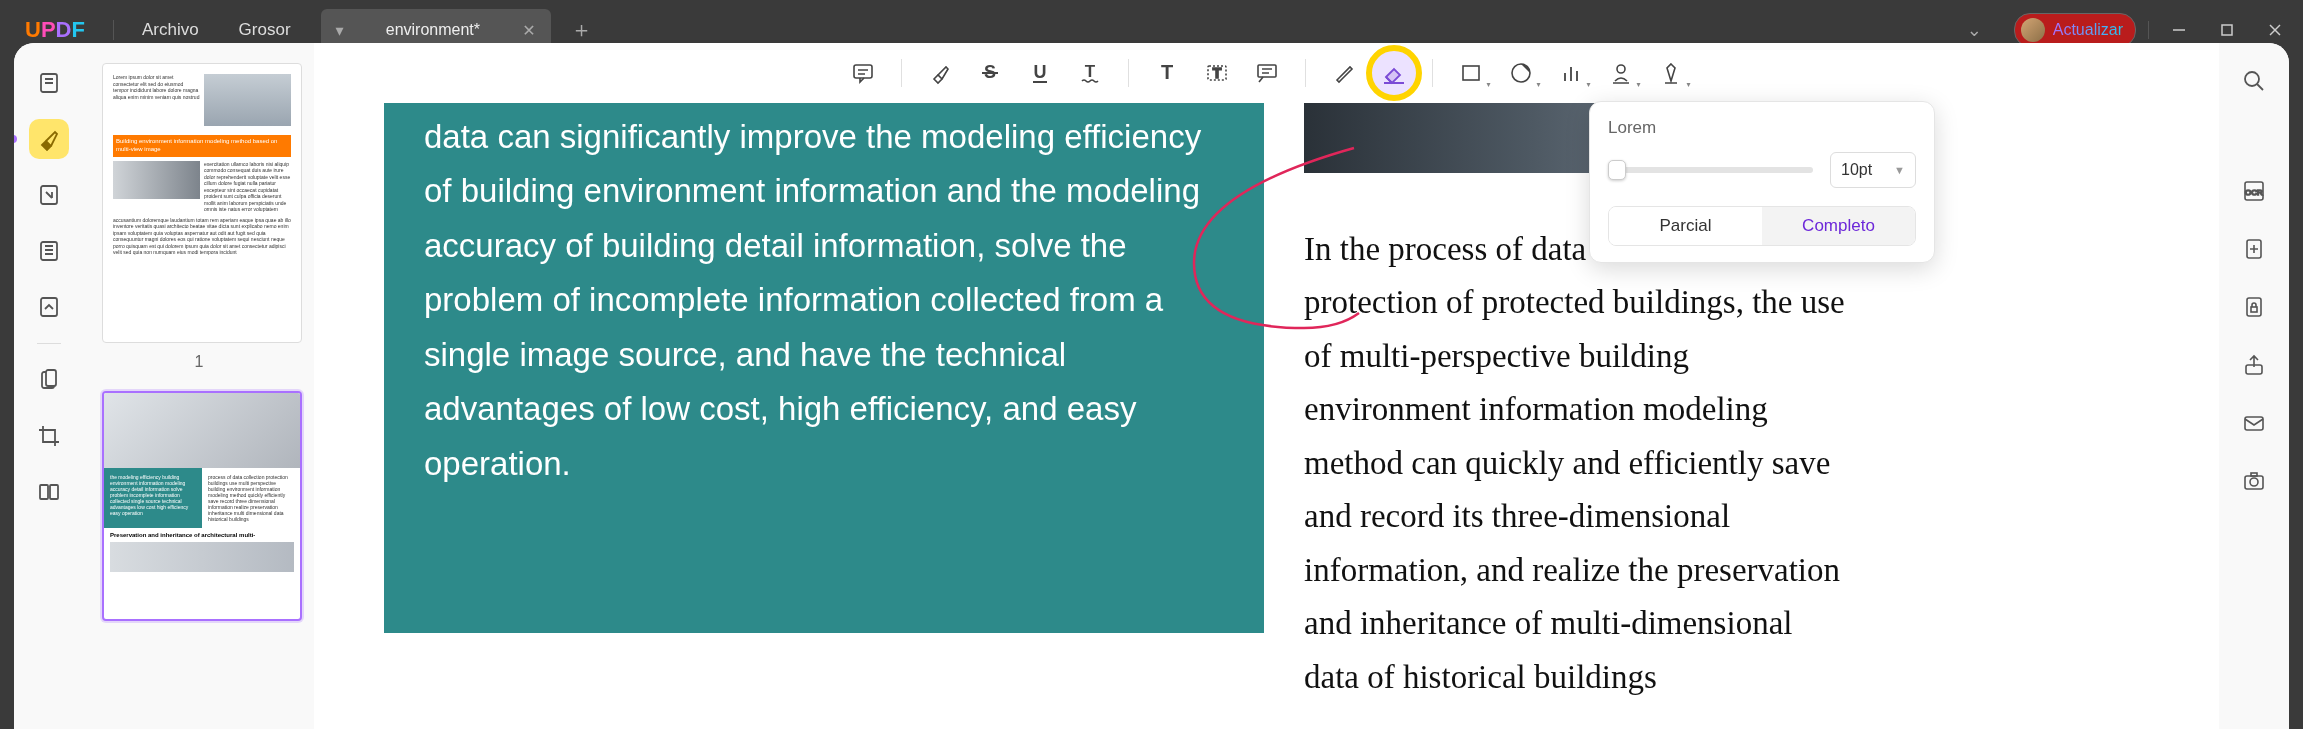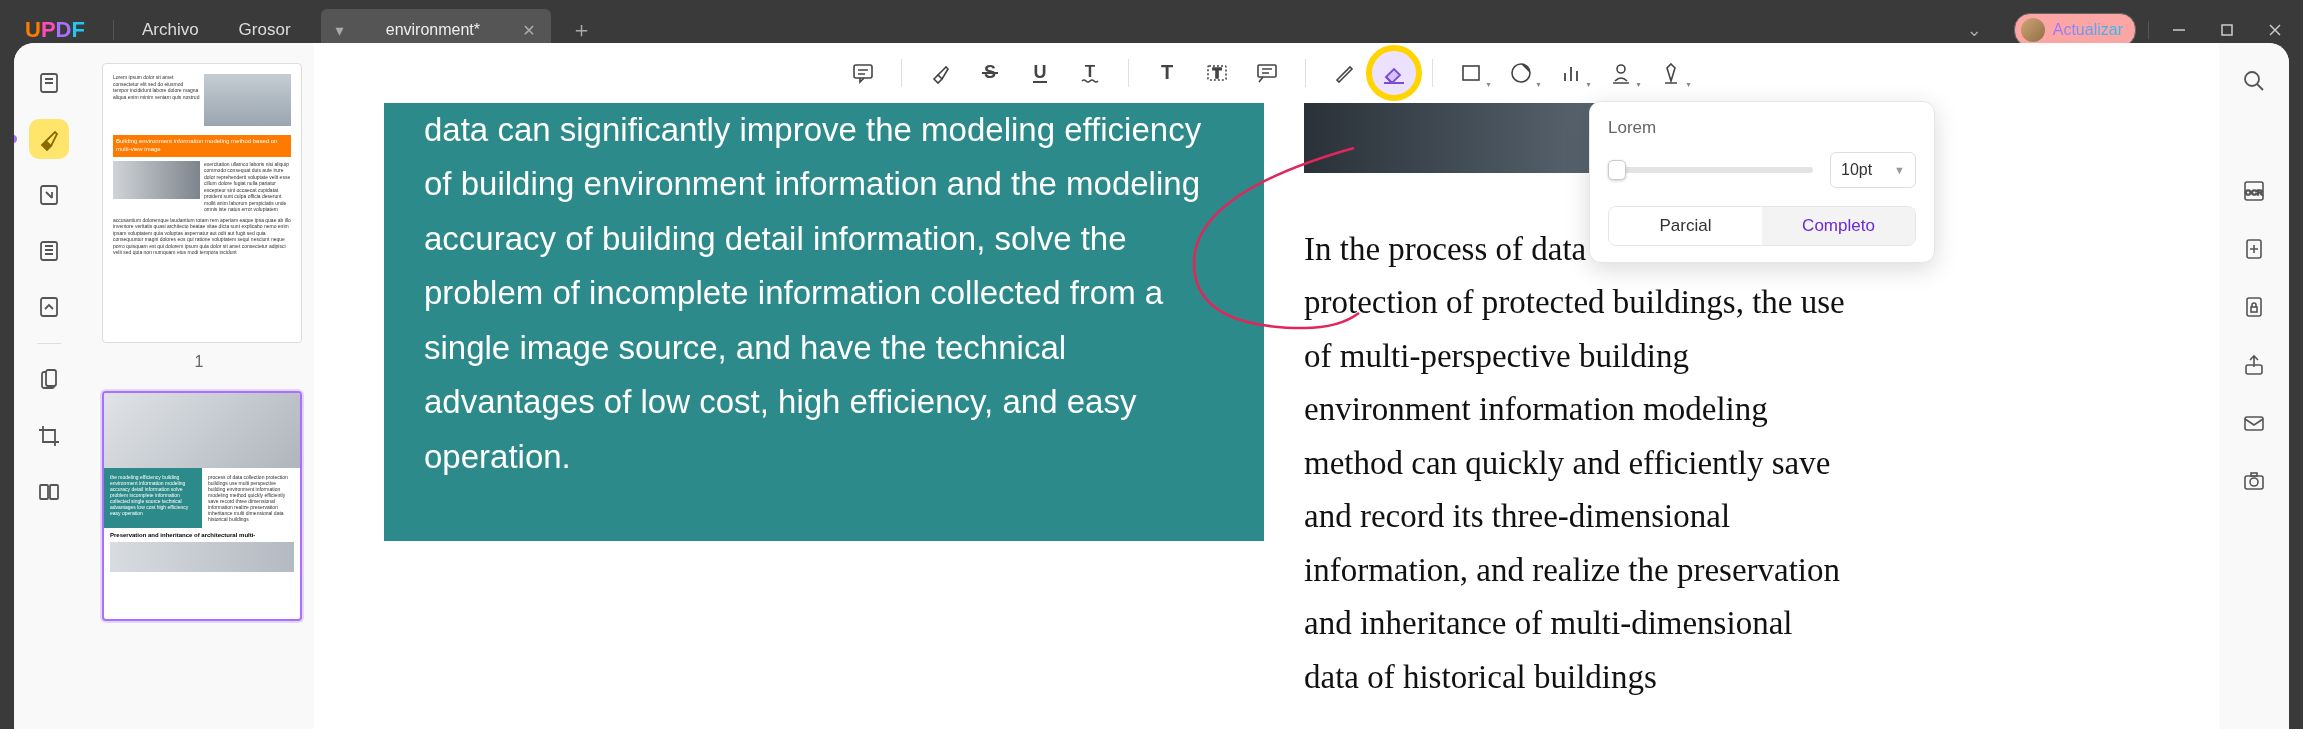--- a/index.html
+++ b/index.html
@@ -14,21 +14,21 @@
 .tb-divider { width: 1px; height: 20px; background: #555; margin: 0 8px; }
 .menu-item { padding: 0 20px; font-size: 17px; color: #ddd; cursor: pointer; }
 .tab { background: #555; height: 43px; display: flex; align-items: center; padding: 0 15px; margin-left: 10px; border-radius: 6px 6px 0 0; min-width: 230px; position: relative; }
 .tab-drop { color: #aaa; margin-right: 40px; }
 .tab-title { color: #eee; font-size: 16px; flex: 1; text-align: center; }
 .tab-close { color: #aaa; font-size: 16px; margin-left: 40px; cursor: pointer; }
 .tab-add { color: #aaa; font-size: 22px; margin-left: 20px; cursor: pointer; }
 
 .titlebar-right { position: absolute; right: 10px; display: flex; align-items: center; gap: 12px; }
 .titlebar-chevron { color: #aaa; font-size: 18px; margin-right: 20px; cursor: pointer; }
-.user-badge { display: flex; align-items: center; gap: 8px; background: #fca5a5; padding: 4px 12px 4px 6px; border-radius: 16px; border: 1px solid #666; }
+.user-badge { display: flex; align-items: center; gap: 8px; background: #b91c1c; padding: 4px 12px 4px 6px; border-radius: 16px; border: 1px solid #666; }
 .avatar { width: 24px; height: 24px; border-radius: 50%; background: linear-gradient(135deg,#d4a574,#8b6f47); }
 .update-text { background: linear-gradient(90deg,#a970ff,#23c6ef); -webkit-background-clip: text; -webkit-text-fill-color: transparent; font-size: 16px; }
 .win-divider { width: 1px; height: 18px; background: #555; }
 .win-btn { width: 36px; height: 36px; display:flex; align-items:center; justify-content:center; color: #ccc; cursor: pointer; }
 
 .app-body { position: absolute; top: 43px; left: 14px; right: 14px; bottom: 0; background: #f9f9f9; border-radius: 20px 20px 0 0; display: flex; overflow: hidden; }
 
 .left-rail { width: 70px; background: #f9f9f9; display: flex; flex-direction: column; align-items: center; padding-top: 20px; gap: 16px; }
 .rail-btn { width: 40px; height: 40px; display: flex; align-items: center; justify-content: center; border-radius: 10px; cursor: pointer; color: #555; position: relative; }
 .rail-btn.active { background: #ffe56b; }
@@ -52,21 +52,21 @@
 .toolbar { height: 60px; display: flex; align-items: center; justify-content: center; gap: 6px; padding: 0 20px; z-index: 5; background:#fff; }
 .tbtn { width: 44px; height: 44px; display: flex; align-items: center; justify-content: center; border-radius: 10px; cursor: pointer; color: #444; position: relative; }
 .tbtn.highlighted { background: #ece2ff; }
 .tbtn .dd { position: absolute; right: 2px; bottom: 6px; font-size: 8px; color: #888; }
 .tbtn-ring { position: absolute; width: 56px; height: 56px; border: 6px solid #ffd400; border-radius: 50%; pointer-events: none; top:-6px; left:-6px; }
 .tool-sep { width: 1px; height: 28px; background: #e0e0e0; margin: 0 10px; }
 
 .doc-view { flex: 1; background: #fff; position: relative; overflow: hidden; }
 .page { position: absolute; top: 0; left: 70px; width: 1480px; height: 700px; background: #fff; }
 .page-header-img { position: absolute; top: 0; left: 920px; width: 560px; height: 70px; background: linear-gradient(90deg,#2a3138 0%, #4d5862 40%, #6b7682 70%, #3a4048 100%); }
-.teal-block { position: absolute; top: 0; left: 0; width: 880px; height: 438px; background: #2d8a8a; color: #fff; padding: 0 40px; font-size: 33px; line-height: 1.65; font-family: Georgia, serif; display: flex; align-items: flex-start; }
+.teal-block { position: absolute; top: 0; left: 0; width: 880px; height: 530px; background: #2d8a8a; color: #fff; padding: 7px 40px; font-size: 33px; line-height: 1.65; font-family: Georgia, serif; display: flex; align-items: flex-start; }
 .teal-text { padding-top: 0; }
 .right-text { position: absolute; top: 120px; left: 920px; width: 550px; font-size: 33px; line-height: 1.62; color: #111; font-family: Georgia, serif; }
 .red-curve { position: absolute; top: 40px; left: 800px; width: 220px; height: 190px; pointer-events: none; }
 
 .popup { position: absolute; top: 58px; left: 1275px; width: 346px; background: #fff; border: 1px solid #e5e5e5; border-radius: 12px; box-shadow: 0 6px 24px rgba(0,0,0,0.15); padding: 16px 18px 16px; z-index: 10; }
 .popup-title { color: #666; font-size: 17px; margin-bottom: 14px; }
 .slider-row { display: flex; align-items: center; gap: 17px; margin-bottom: 18px; }
 .slider-track { flex: 1; height: 6px; background: #e3e3e3; border-radius: 3px; position: relative; }
 .slider-thumb { position: absolute; left: 0; top: -7px; width: 18px; height: 20px; background: #fff; border: 1px solid #ccc; border-radius: 5px; box-shadow: 0 1px 3px rgba(0,0,0,0.2); }
 .size-select { width: 86px; height: 36px; border: 1px solid #ddd; border-radius: 6px; display: flex; align-items: center; justify-content: space-between; padding: 0 10px; font-size: 16px; color: #333; cursor: pointer; }

